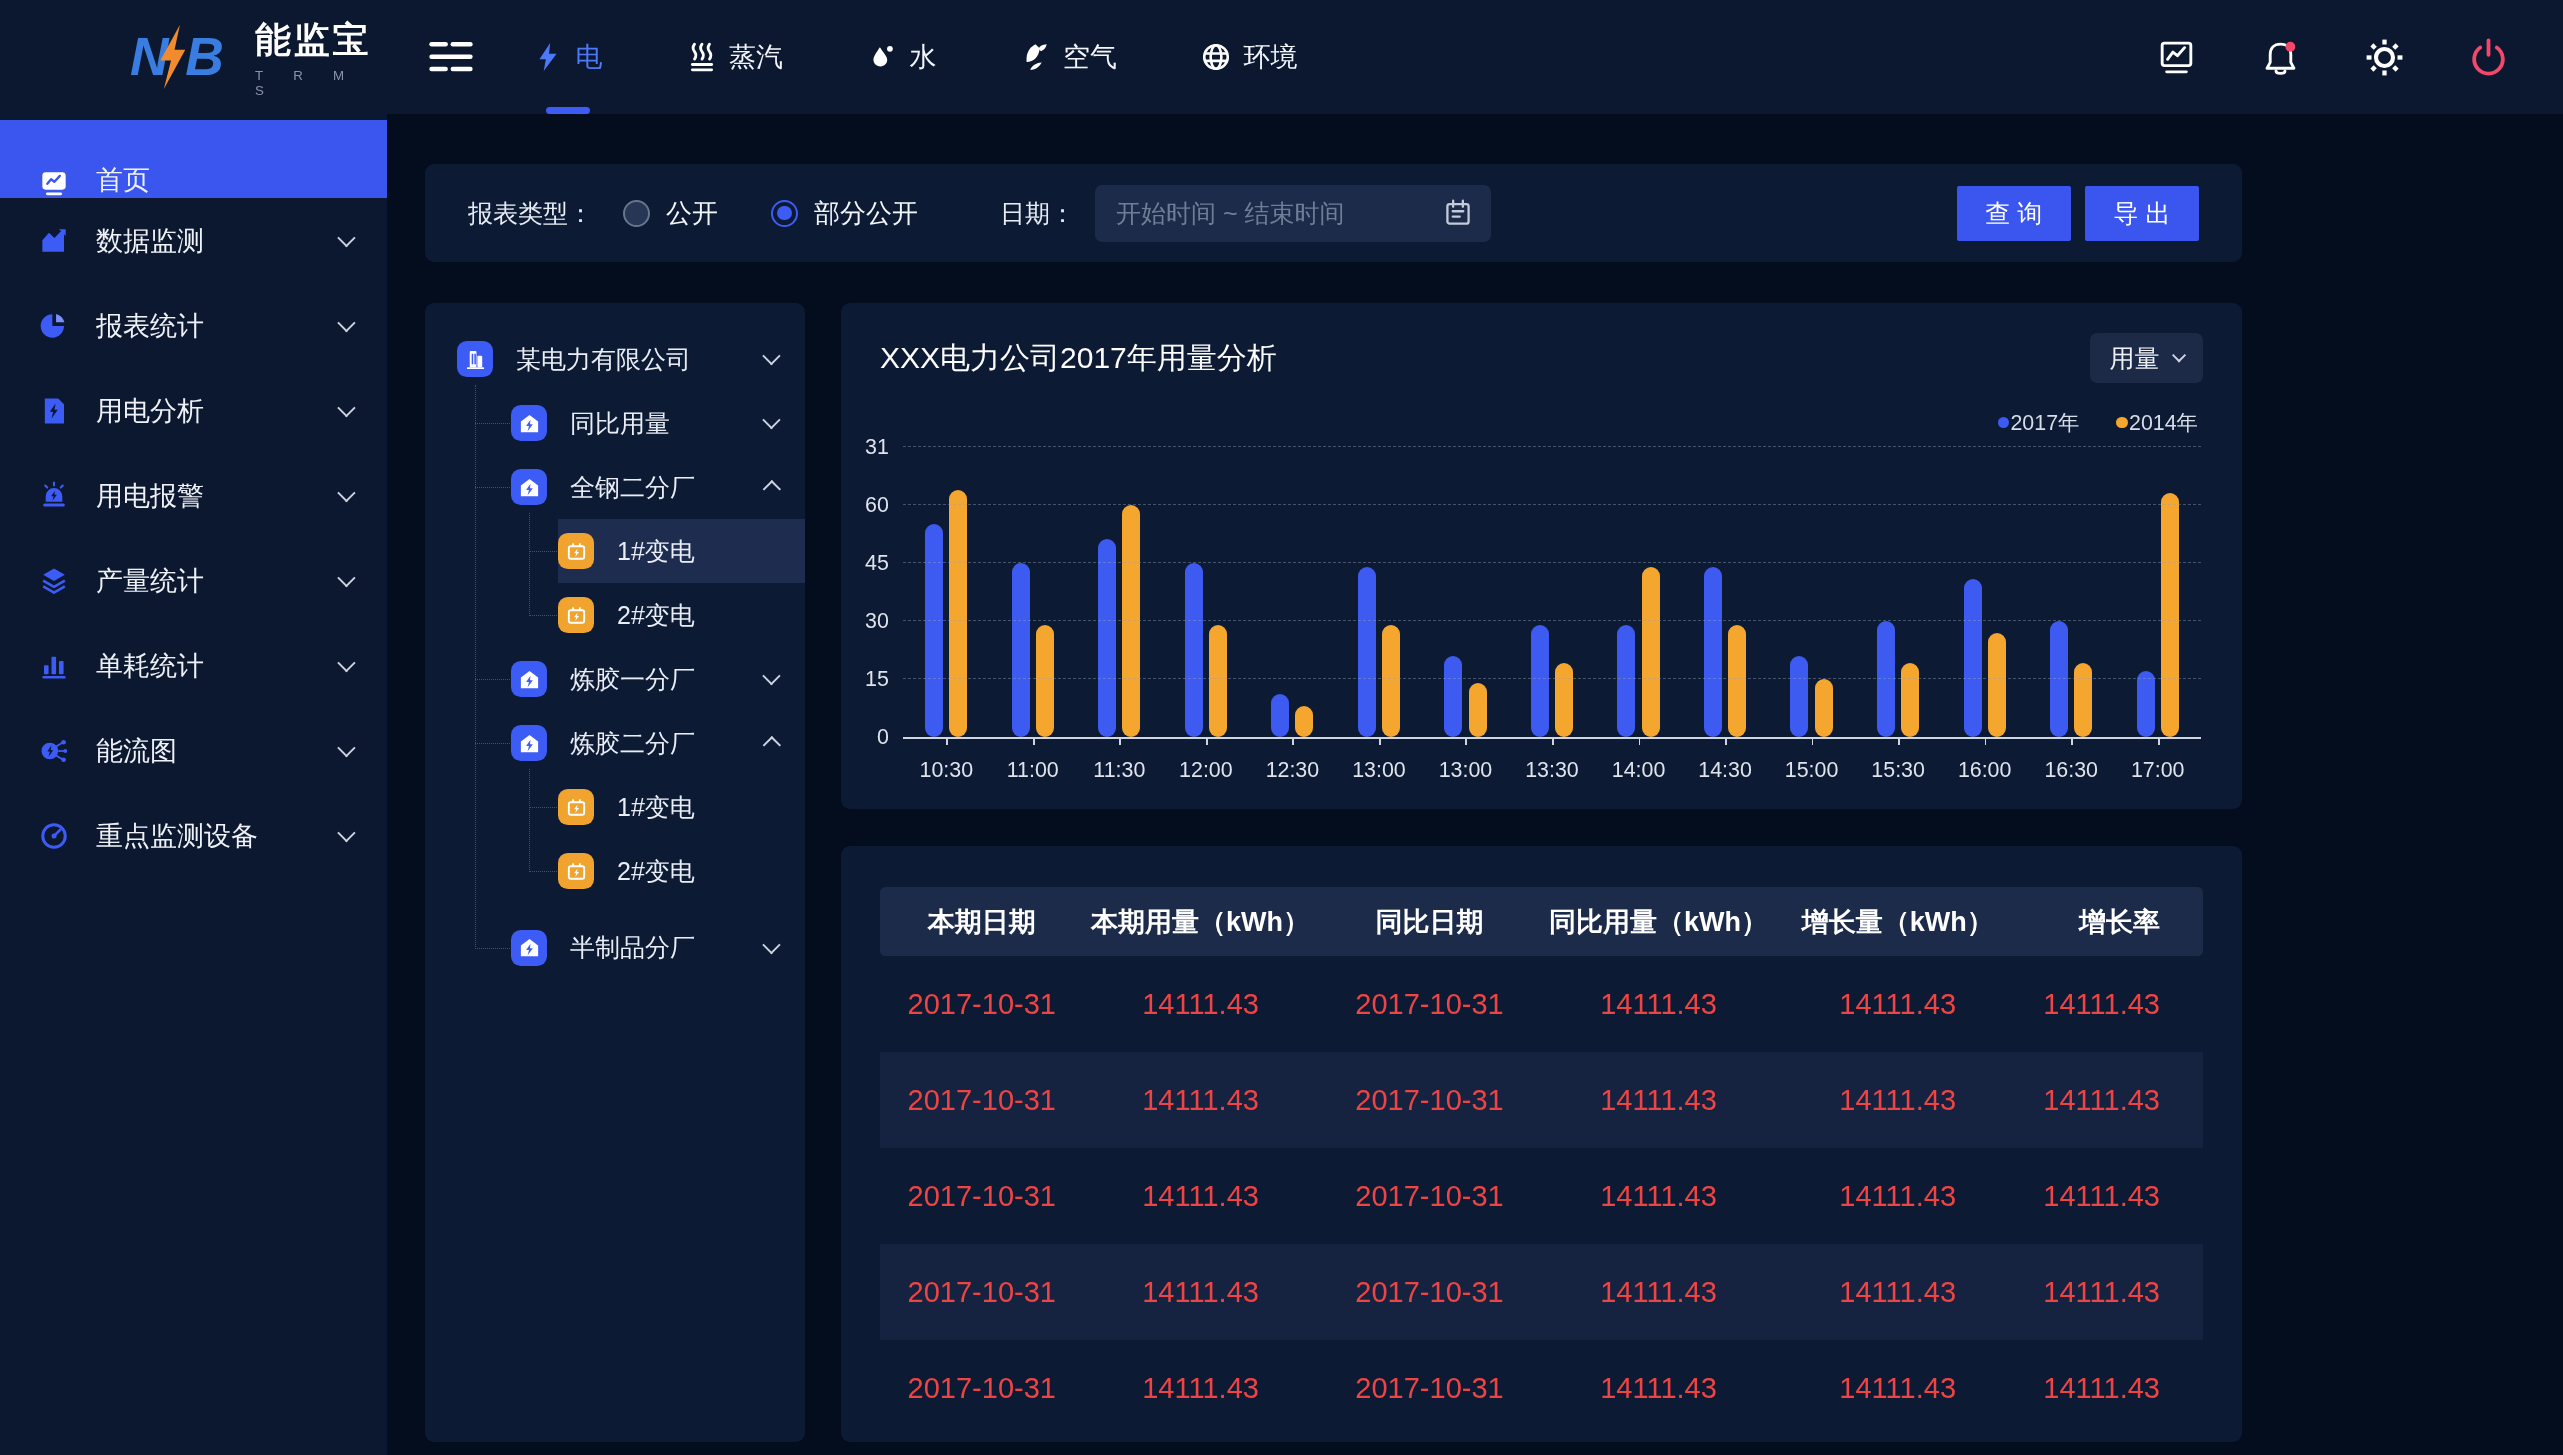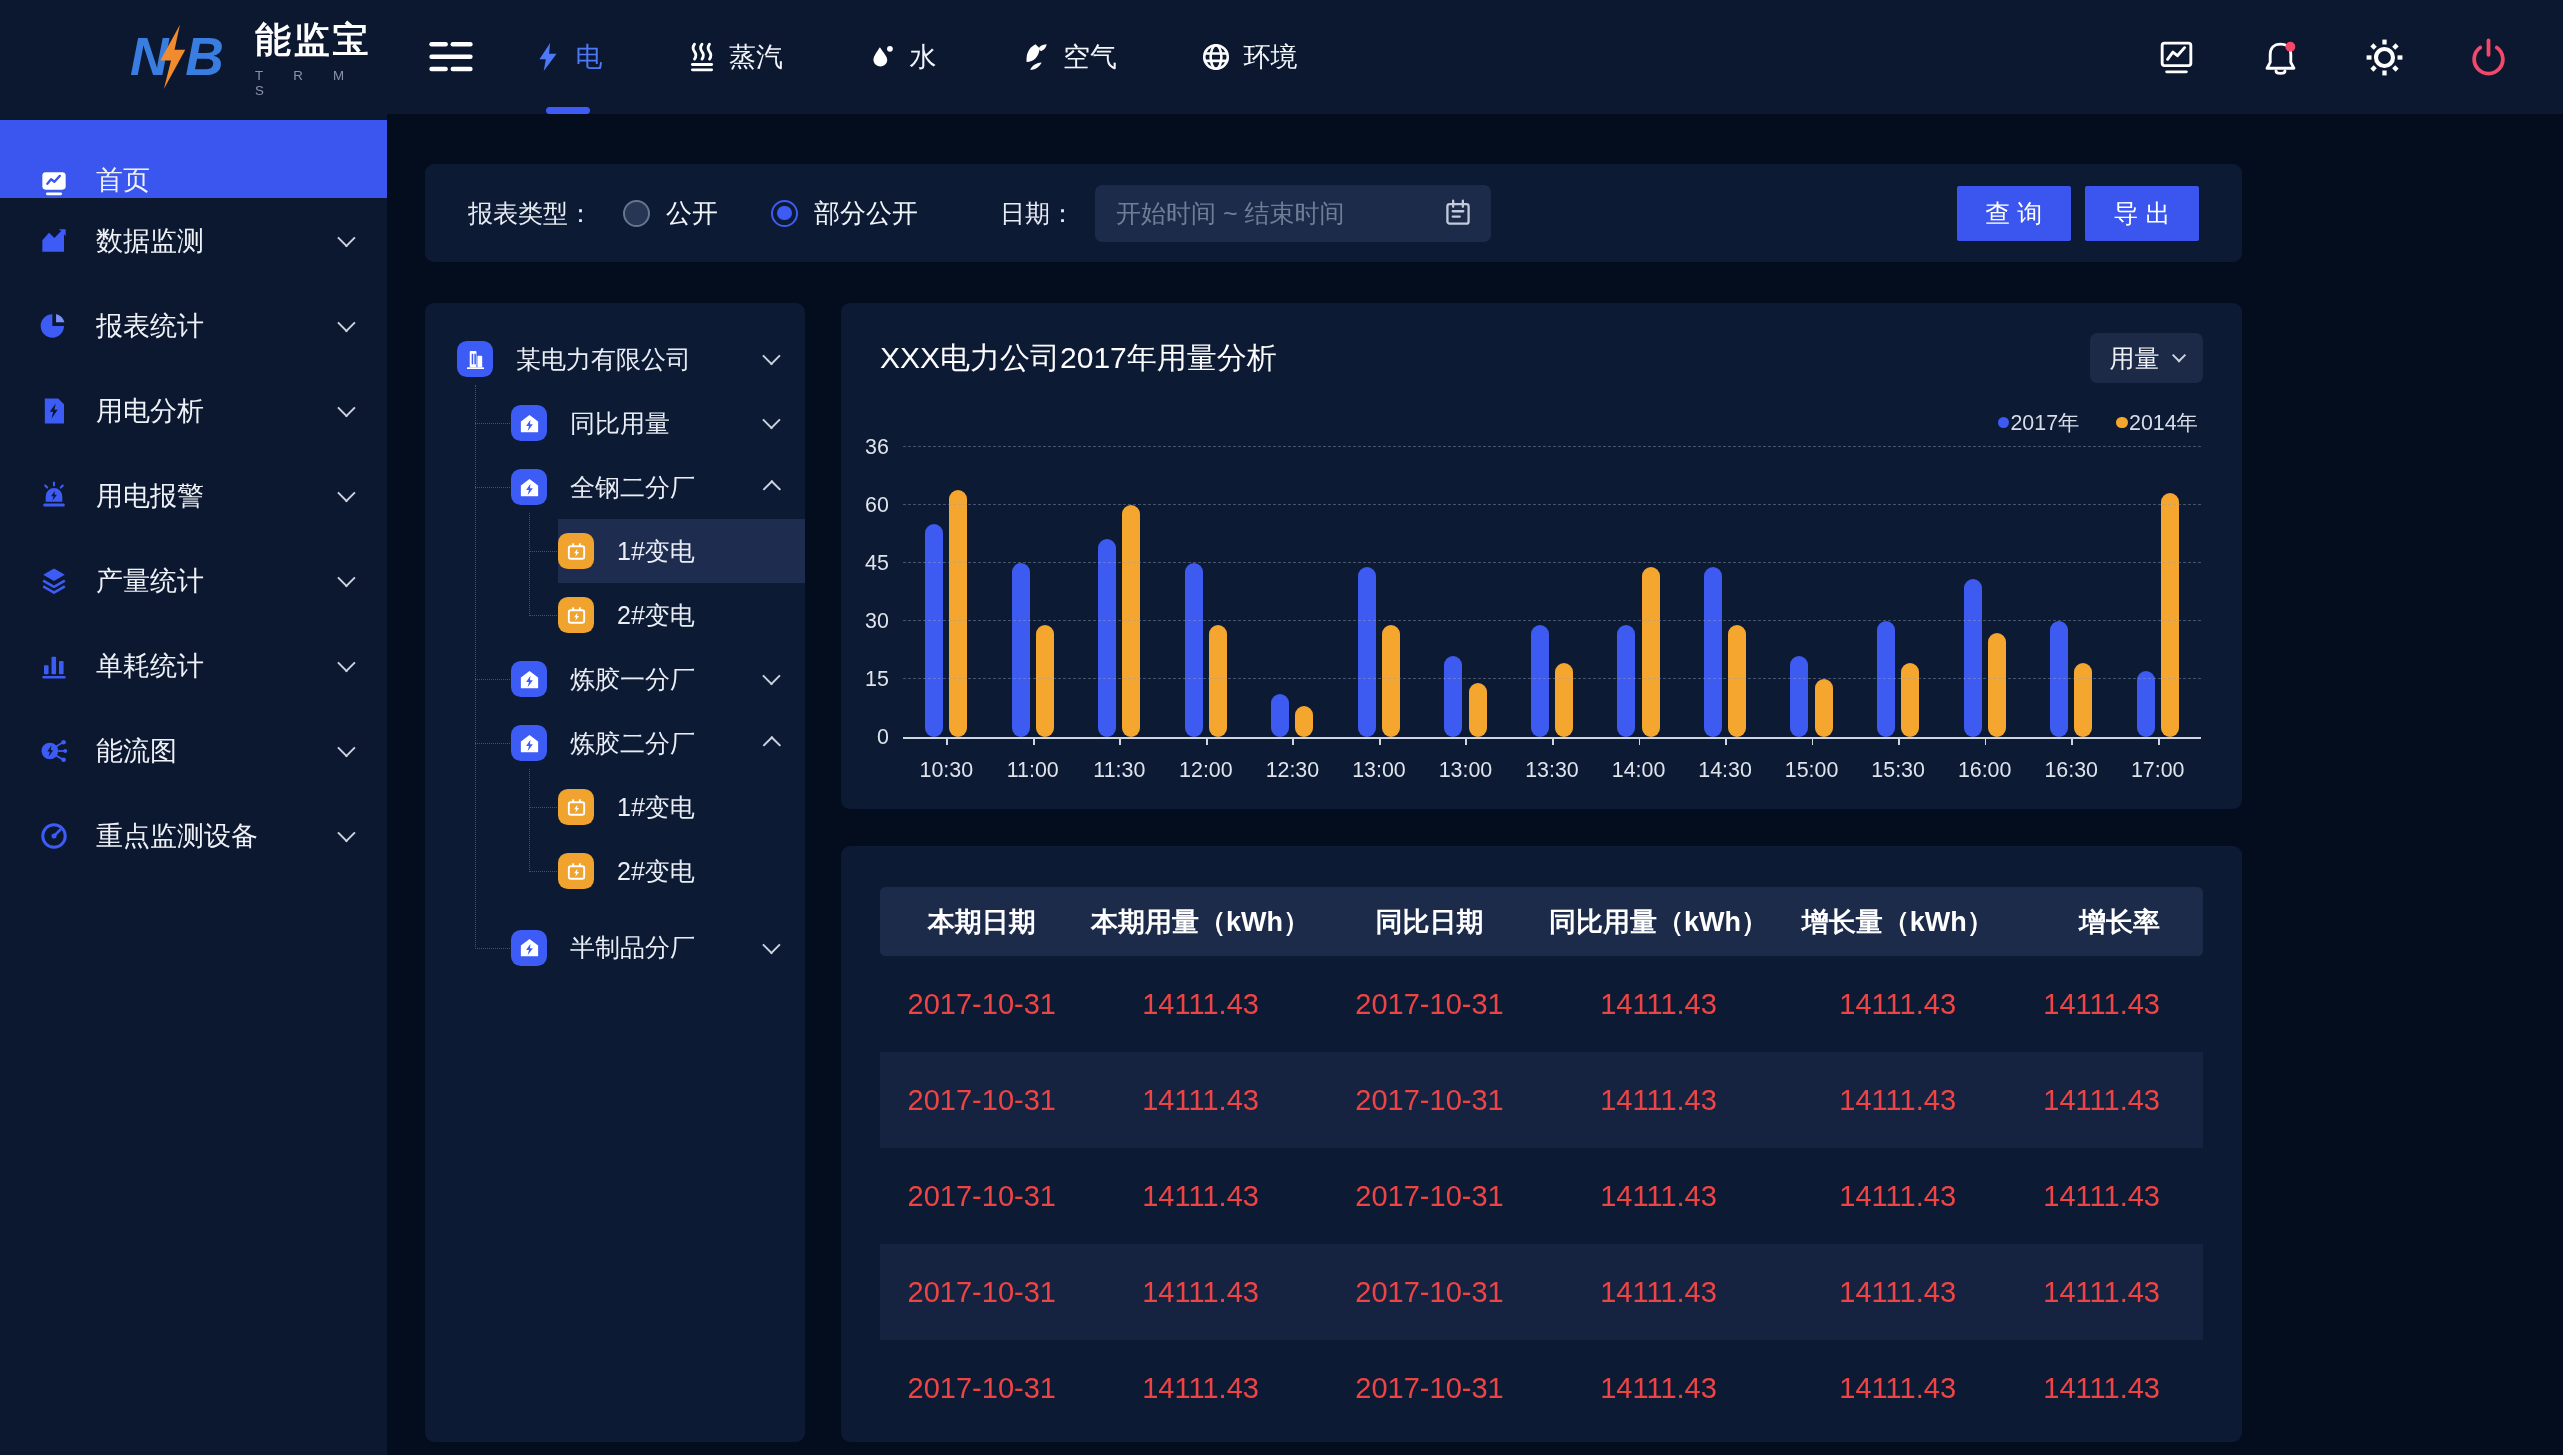--- a/index.html
+++ b/index.html
@@ -563,21 +563,21 @@
         <div class="ylab" style="bottom: 0px;">0</div>
             <div class="grid" style="bottom: 58px;"></div>
             <div class="ylab" style="bottom: 58px;">15</div>
             <div class="grid" style="bottom: 116px;"></div>
             <div class="ylab" style="bottom: 116px;">30</div>
             <div class="grid" style="bottom: 174px;"></div>
             <div class="ylab" style="bottom: 174px;">45</div>
             <div class="grid" style="bottom: 232px;"></div>
             <div class="ylab" style="bottom: 232px;">60</div>
             <div class="grid" style="bottom: 290px;"></div>
-            <div class="ylab" style="bottom: 290px;">36</div>
+            <div class="ylab" style="bottom: 290px;">31</div>
           </div>
       </section>
 
       <section class="table-card">
         <div class="thead" id="theadEl">
             <div class="cell">本期日期</div>
             <div class="cell">本期用量（kWh）</div>
             <div class="cell">同比日期</div>
             <div class="cell">同比用量（kWh）</div>
             <div class="cell">增长量（kWh）</div>

